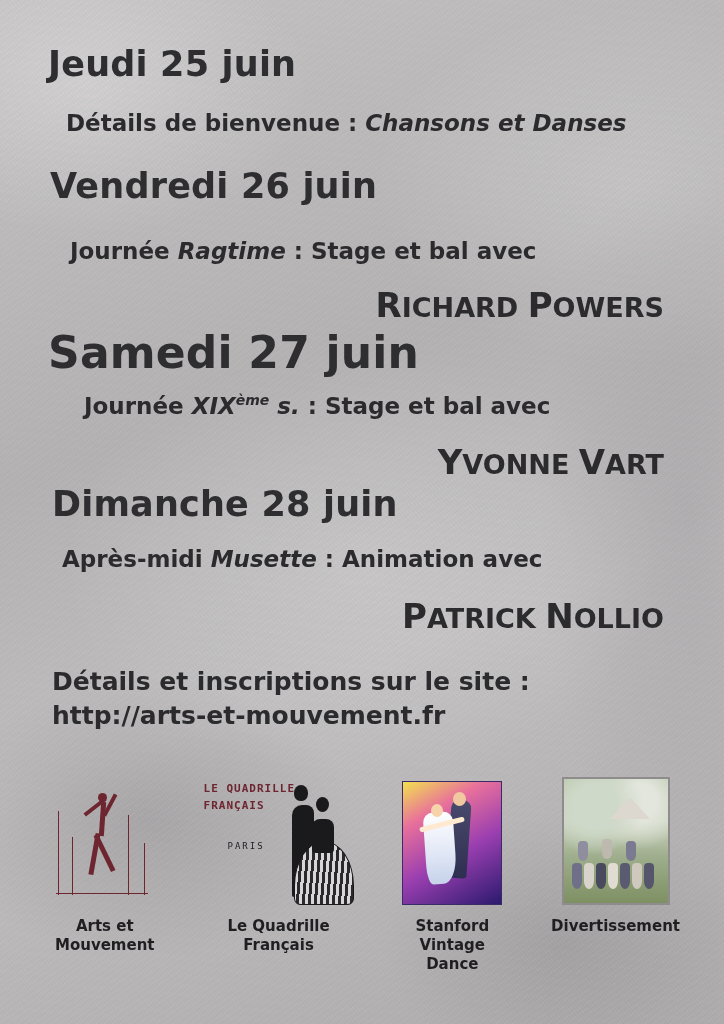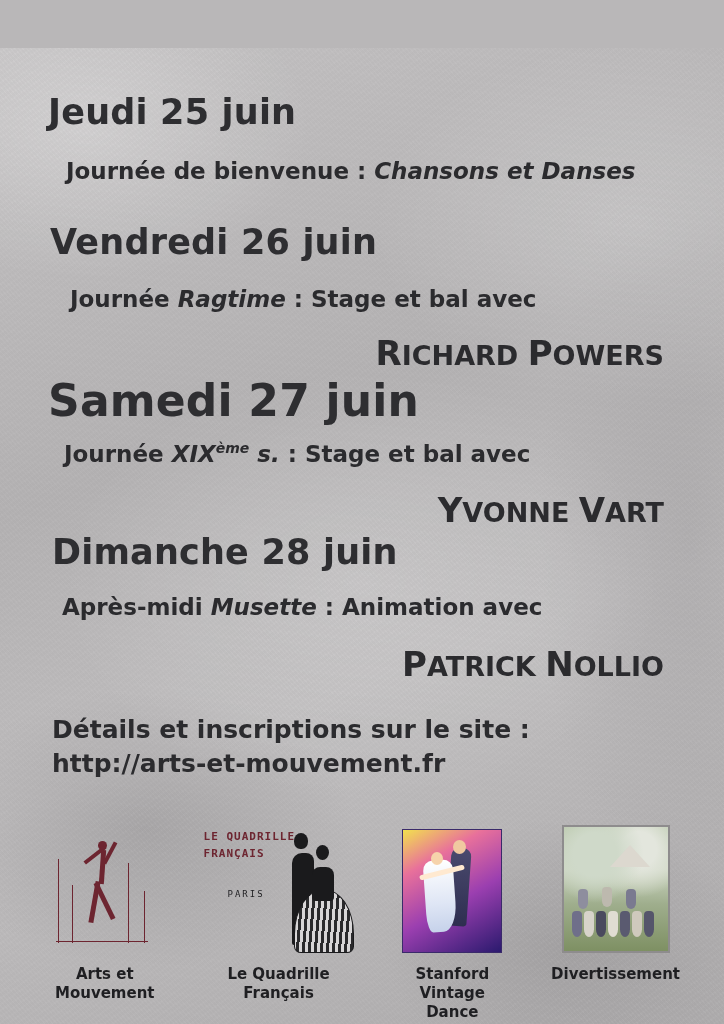--- a/index.html
+++ b/index.html
@@ -20,21 +20,20 @@
     
     background-color: #bab8b9;
     background-image:
       radial-gradient(ellipse 320px 220px at 12% 8%, rgba(255,255,255,0.28), rgba(255,255,255,0) 70%),
       radial-gradient(ellipse 380px 260px at 88% 18%, rgba(255,255,255,0.22), rgba(255,255,255,0) 70%),
       radial-gradient(ellipse 420px 300px at 50% 55%, rgba(255,255,255,0.18), rgba(255,255,255,0) 72%),
       radial-gradient(ellipse 300px 200px at 20% 80%, rgba(120,118,120,0.30), rgba(120,118,120,0) 70%),
       radial-gradient(ellipse 260px 180px at 78% 92%, rgba(120,118,120,0.26), rgba(120,118,120,0) 70%),
       radial-gradient(ellipse 200px 500px at 95% 50%, rgba(150,148,150,0.35), rgba(150,148,150,0) 75%),
       linear-gradient(160deg, #c4c2c3 0%, #b4b2b3 38%, #c0bebf 62%, #aeacad 100%);
-    margin-top: 48px;
   }
   .grain {
     position: absolute;
     inset: 0;
     pointer-events: none;
     opacity: 0.35;
     background-image:
       repeating-linear-gradient(48deg, rgba(255,255,255,0.05) 0px, rgba(255,255,255,0.05) 1px, rgba(0,0,0,0.03) 1px, rgba(0,0,0,0.03) 3px),
       repeating-linear-gradient(-35deg, rgba(255,255,255,0.04) 0px, rgba(255,255,255,0.04) 2px, rgba(0,0,0,0.02) 2px, rgba(0,0,0,0.02) 5px);
   }
@@ -43,34 +42,34 @@
     z-index: 3;
     padding: 0;
   }
 
   .day {
     color: #2e2e31;
     font-weight: bold;
     letter-spacing: 0.2px;
   }
   .day-1 { position: absolute; left: 48px; top: 44px; font-size: 35px; }
-  .day-2 { position: absolute; left: 50px; top: 174px; font-size: 35px; }
+  .day-2 { position: absolute; left: 50px; top: 166px; font-size: 35px; }
   .day-3 { position: absolute; left: 48px; top: 327px; font-size: 44px; }
   .day-4 { position: absolute; left: 52px; top: 484px; font-size: 35px; text-align: center; }
 
   .sub {
     color: #2b2b2e;
     font-weight: bold;
     font-size: 23px;
     position: absolute;
   }
   .sub em { font-style: italic; }
   .sub-1 { left: 66px; top: 110px; }
   .sub-2 { left: 70px; top: 238px; }
-  .sub-3 { left: 64px; top: 392px; }
+  .sub-3 { left: 84px; top: 392px; }
   .sub-4 { left: 62px; top: 546px; }
 
   .sup {
     font-size: 14px;
     vertical-align: super;
     font-style: italic;
     font-weight: bold;
   }
 
   .guest {
@@ -332,21 +331,21 @@
 </head>
 <body>
 
 <div class="poster">
   <div class="grain"></div>
 
   <div class="content">
 
     <div class="day day-1">Jeudi 25 juin</div>
     <div class="sub sub-1">
-      <span>Journée de bienvenue : </span><em>Chansons et Danses</em><span></span>
+      <span>Détails de bienvenue : </span><em>Chansons et Danses</em><span></span>
     </div>
 
     <div class="day day-2">Vendredi 26 juin</div>
     <div class="sub sub-2">
       <span>Journée </span><em>Ragtime</em><span> : Stage et bal avec</span>
     </div>
     <div class="guest guest-1">
       <span class="sc">R</span><span>ICHARD</span>
       <span class="sc">P</span><span>OWERS</span>
     </div>

